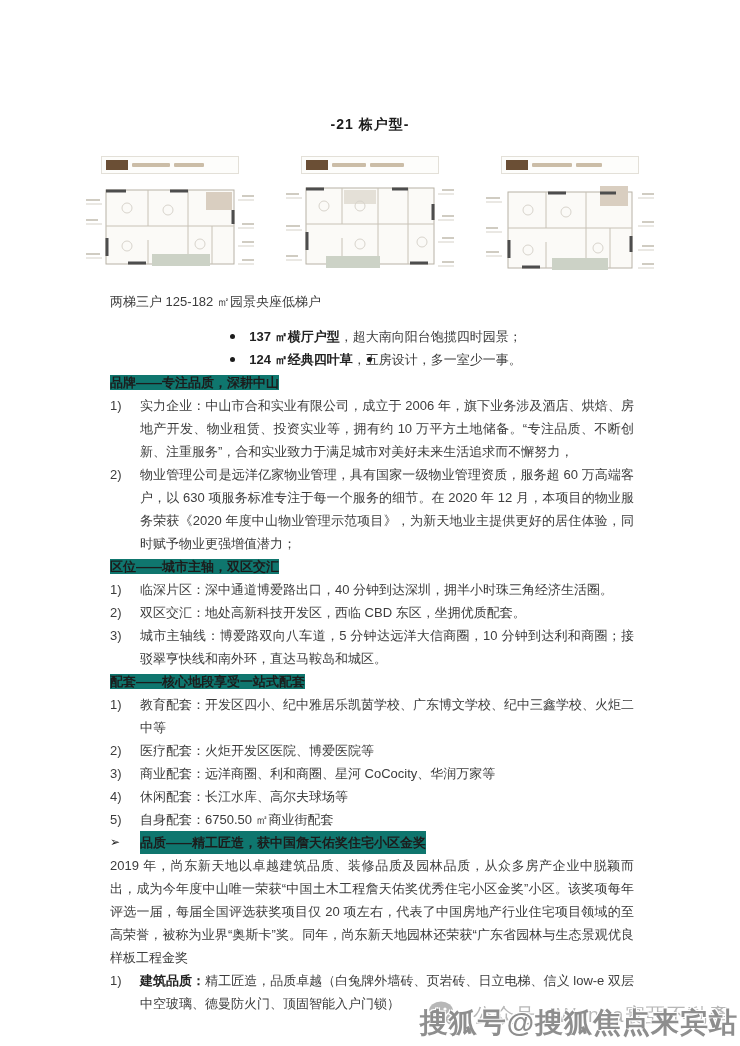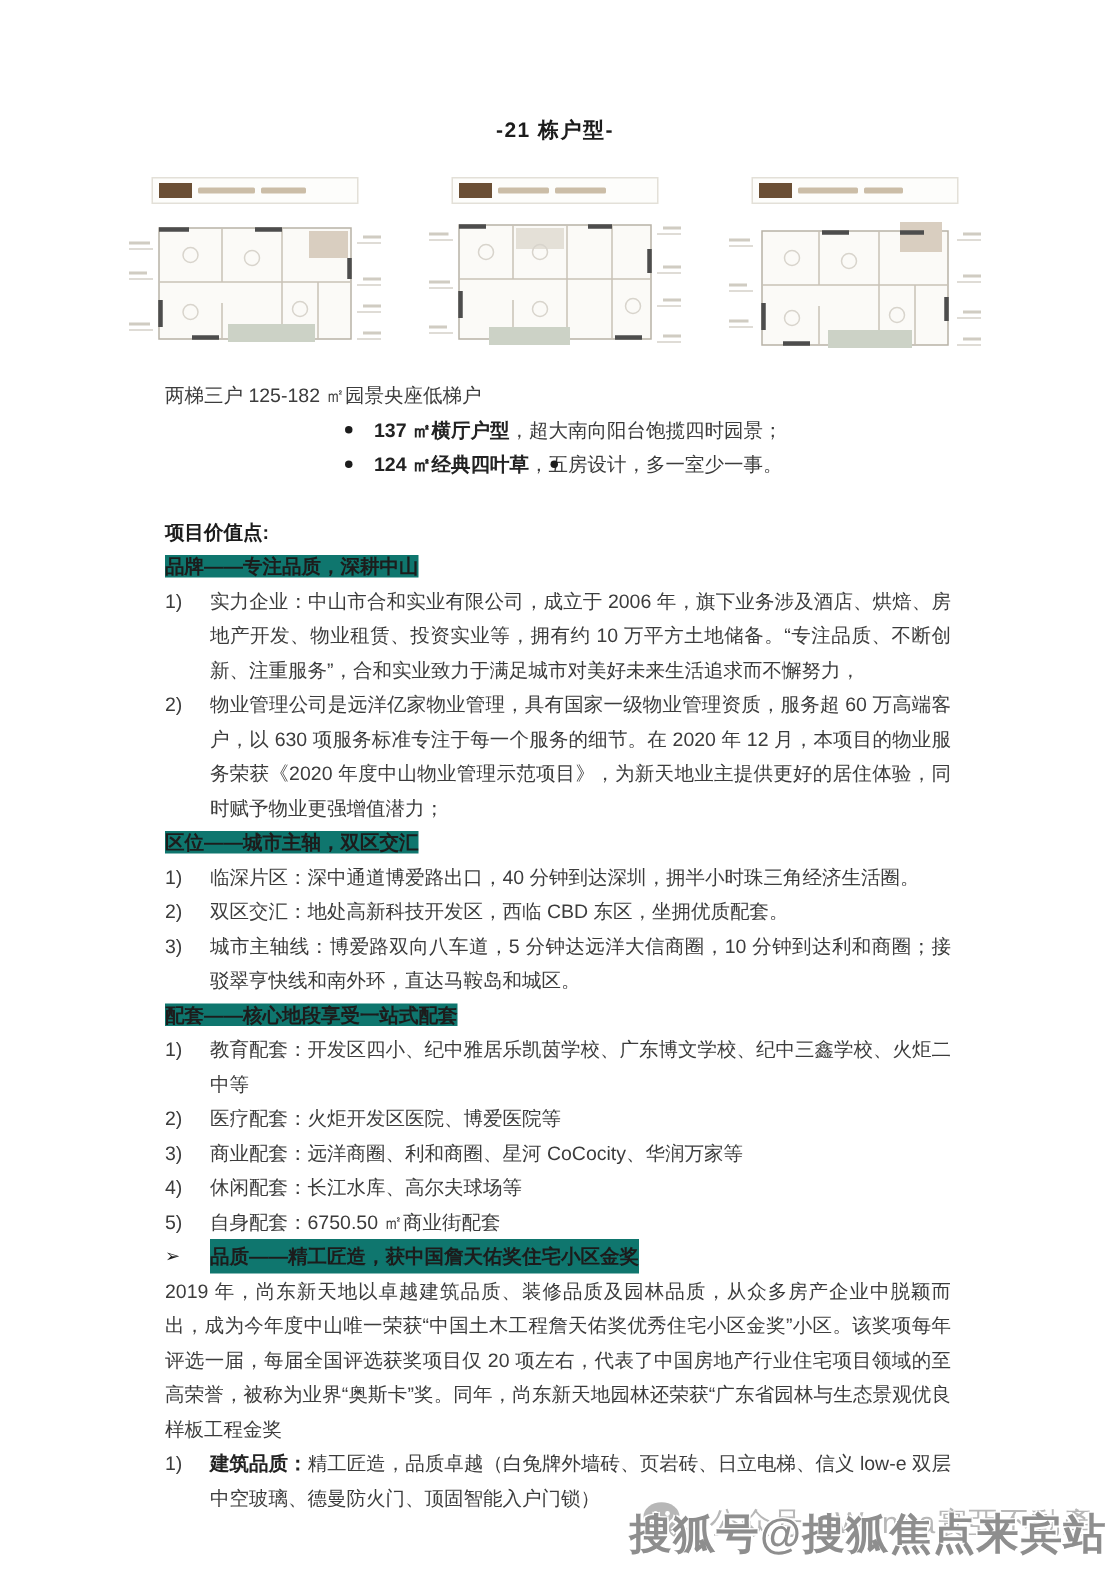--- a/index.html
+++ b/index.html
@@ -1,32 +1,32 @@
 <!DOCTYPE html>
 <html><head>
 <meta charset="utf-8">
 <style>
   html,body{margin:0;padding:0;background:#ffffff;}
   .doc{
     position:relative;width:740px;height:1046px;background:#ffffff;overflow:hidden;
     font-family:"Liberation Sans","DejaVu Sans",sans-serif;color:#3c3c3c;
   }
-  .title{padding-top:78px;text-align:center;font-size:14px;font-weight:700;color:#1c1c1c;letter-spacing:1px;}
+  .title{padding-top:116px;text-align:center;font-size:14px;font-weight:700;color:#1c1c1c;letter-spacing:1px;}
   
   .plans{margin-top:22px;display:flex;justify-content:center;gap:24px;}
   .plan-panel{width:176px;}
   .plan-cap{display:flex;align-items:center;gap:4px;border:1px solid #e3e0d8;background:#fdfdfb;
     padding:2px 4px;width:128px;margin:0 auto 6px auto;height:12px;}
   .badge{width:22px;height:10px;background:#6b4f35;display:inline-block;position:relative;}
   .badge::after{content:"";position:absolute;left:3px;top:3px;width:14px;height:4px;background:#a8induced;}
   .cap-bar{display:inline-block;height:4px;background:#cbbda7;border-radius:1px;}
   .plan-svg{display:block;width:176px;height:98px;}
   
   .content{width:524px;margin:12px 0 0 110px;font-size:13px;line-height:23px;text-align:justify;}
-  .lead{margin-bottom:0;}
+  .lead{margin-bottom:12px;}
   .bullet{display:flex;justify-content:center;}
   .bullet .dot{width:27px;flex-shrink:0;position:relative;}
   .bullet .dot::after{content:"";position:absolute;left:8px;top:9px;width:5px;height:5px;border-radius:50%;background:#1c1c1c;}
   .bullet b, .li b, .lead b{color:#222;}
   .vp-title{margin-top:22px;font-weight:700;color:#1c1c1c;}
   .sec-heading{font-weight:700;color:#1c1c1c;}
   .hl{background:#0f766e;}
   .li{display:flex;}
   .li .num{width:30px;flex-shrink:0;}
   .li .body{flex:1;text-align:justify;}
@@ -213,21 +213,20 @@
       <span class="body"><b>137 ㎡横厅户型</b><span>，超大南向阳台饱揽四时园景；</span></span>
     </div>
     <div class="bullet">
       <span class="dot"></span>
     </div>
     <div class="bullet">
       <span class="dot"></span>
       <span class="body"><b>124 ㎡经典四叶草</b><span>，五房设计，多一室少一事。</span></span>
     </div>
 
-    <div class="vp-title">项目价值点:</div>
 
     <div class="sec-heading"><span class="hl">品牌——专注品质，深耕中山</span></div>
     <div class="li">
       <span class="num">1)</span>
       <span class="body">实力企业：中山市合和实业有限公司，成立于 2006 年，旗下业务涉及酒店、烘焙、房地产开发、物业租赁、投资实业等，拥有约 10 万平方土地储备。“专注品质、不断创新、注重服务”，合和实业致力于满足城市对美好未来生活追求而不懈努力，</span>
     </div>
     <div class="li">
       <span class="num">2)</span>
       <span class="body">物业管理公司是远洋亿家物业管理，具有国家一级物业管理资质，服务超 60 万高端客户，以 630 项服务标准专注于每一个服务的细节。在 2020 年 12 月，本项目的物业服务荣获《2020 年度中山物业管理示范项目》，为新天地业主提供更好的居住体验，同时赋予物业更强增值潜力；</span>
     </div>

